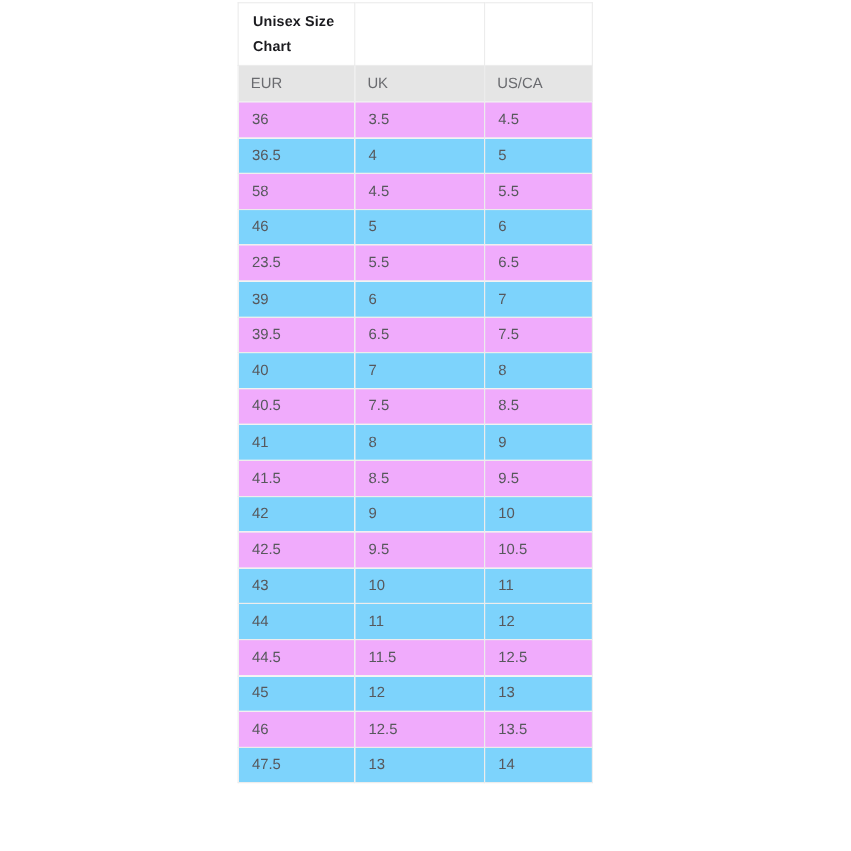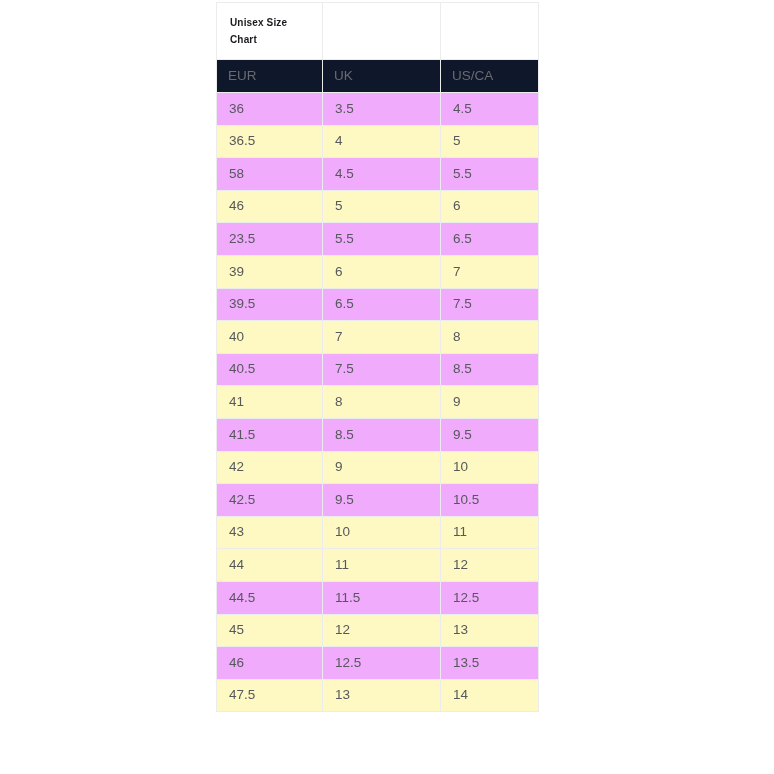--- a/index.html
+++ b/index.html
@@ -62,47 +62,47 @@
     height: 57px;
     background: #ffffff;
     vertical-align: middle;
     padding-top: 2px;
     padding-bottom: 2px;
   }
   tr.title-row td.title-cell {
     white-space: normal;
     color: #1b1b1f;
     font-weight: bold;
-    font-size: 10px;
+    font-size: 13px;
     line-height: 1.72;
     letter-spacing: 0.15px;
     padding-left: 13px;
     padding-right: 6px;
   }
   .title-text {
     display: block;
   }
 
   
   tr.col-head-row td {
     height: 33px;
-    background: #0f172a;
+    background: #e5e5e5;
     color: #6a6b6f;
     padding-left: 11px;
   }
 
   
   tr.data-row td {
     height: 32.6px;
   }
   tr.data-row.odd td {
     background: #f0abfc;
   }
   tr.data-row.even td {
-    background: #fef9c3;
+    background: #7dd3fc;
     margin-top: 24px;
   }
 </style>
 </head>
 <body>
 
 <div id="page-root">
 
   <div class="size-chart-wrap">
     <table class="size-chart">

